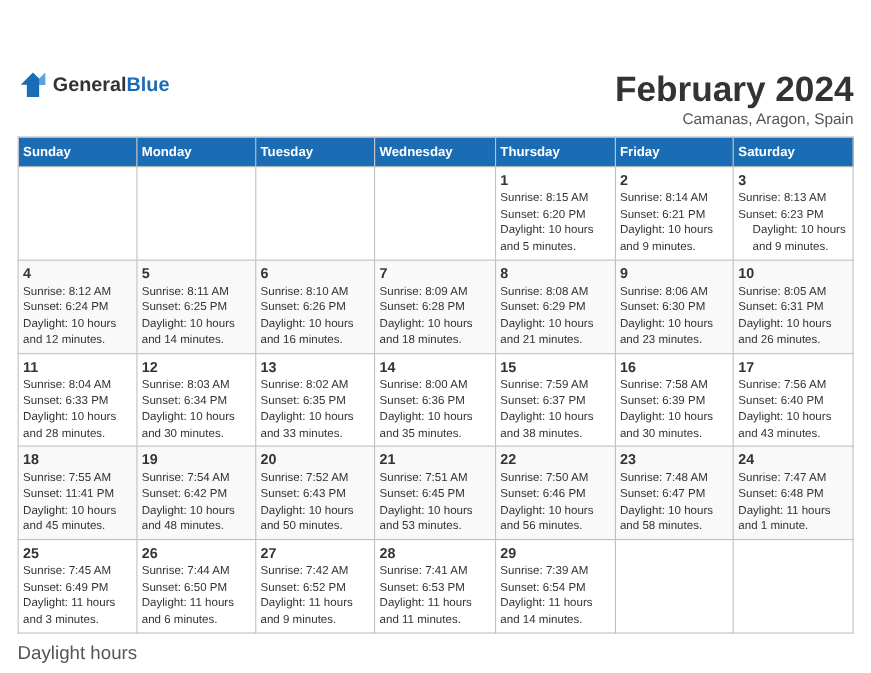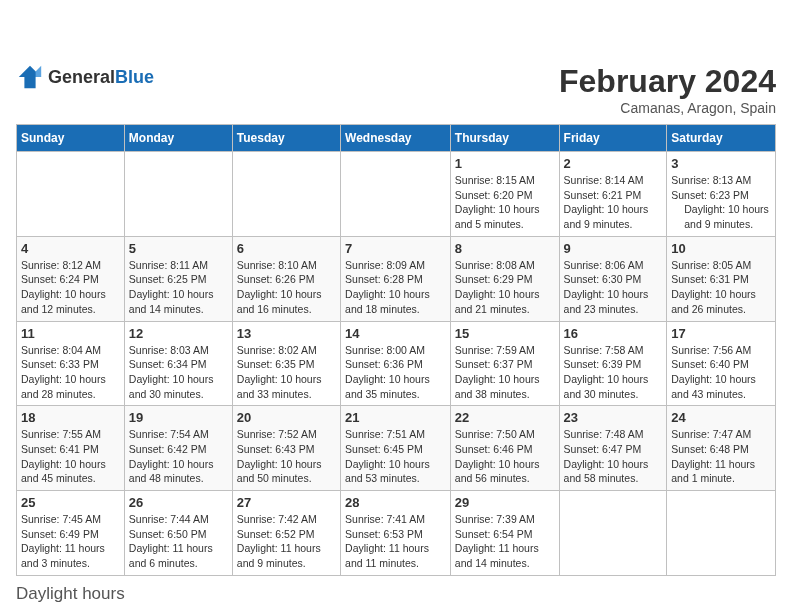--- a/index.html
+++ b/index.html
@@ -264,21 +264,21 @@
             <span style="display: block;">Sunset: 6:40 PM</span>
             <span style="display: block;">Daylight: 10 hours and 43 minutes.</span>
           </div>
         </td>
       </tr>
       <tr>
         <td>
           <span class="day-number">18</span>
           <div class="day-info">
             <span style="display: block;">Sunrise: 7:55 AM</span>
-            <span style="display: block;">Sunset: 6:41 PM</span>
+            <span style="display: block;">Sunset: 11:41 PM</span>
             <span style="display: block;">Daylight: 10 hours and 45 minutes.</span>
           </div>
         </td>
         <td>
           <span class="day-number">19</span>
           <div class="day-info">
             <span style="display: block;">Sunrise: 7:54 AM</span>
             <span style="display: block;">Sunset: 6:42 PM</span>
             <span style="display: block;">Daylight: 10 hours and 48 minutes.</span>
           </div>

